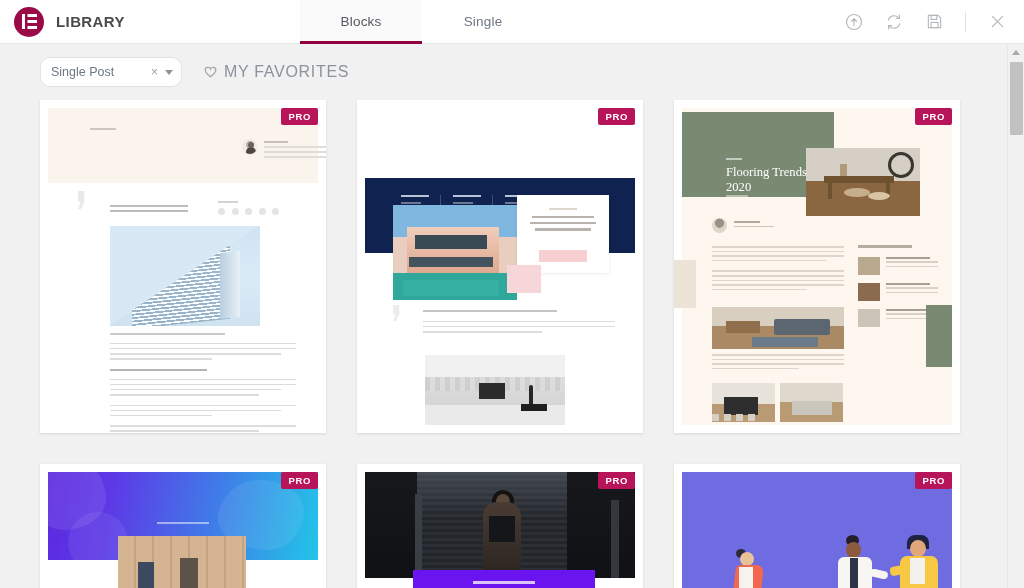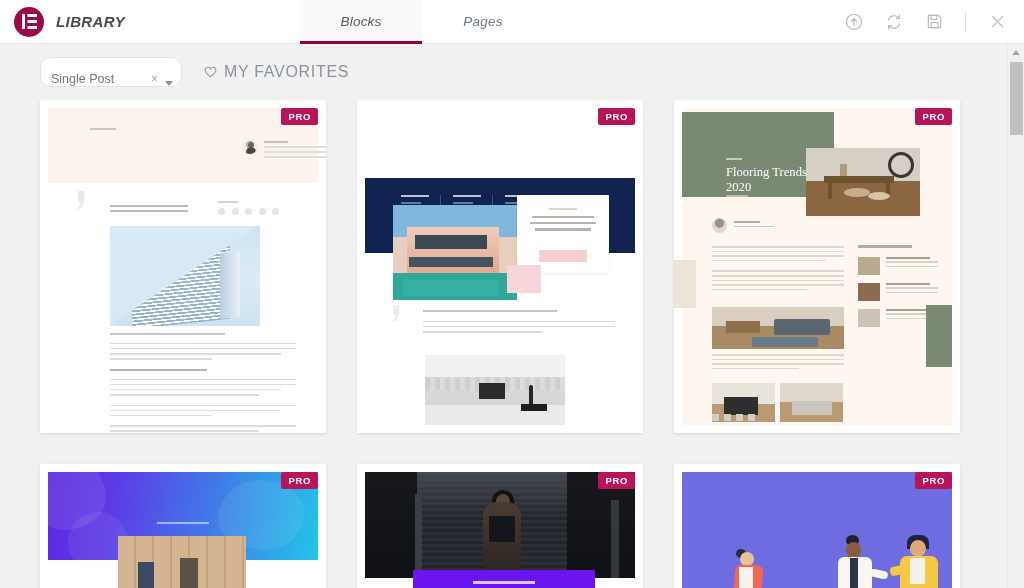--- a/index.html
+++ b/index.html
@@ -11,21 +11,20 @@
   }
 
   
   #header {
     position: relative;
     height: 44px;
     background: #ffffff;
     border-bottom: 1px solid #e6e6e6;
     display: flex;
     align-items: stretch;
-    font-style: italic;
   }
   #brand {
     display: flex; align-items: center;
     padding: 0 0 0 14px;
     gap: 12px;
     min-width: 300px;
   }
   .logo-circle {
     width: 30px; height: 30px; border-radius: 50%;
     background: #9b0a46;
@@ -80,21 +79,21 @@
     background: #f1f1f1;
     display: flex; align-items: center;
     padding: 0 42px 0 40px;
   }
   #filter-select {
     position: relative;
     width: 142px; height: 30px;
     background: #ffffff;
     border: 1px solid #e3e3e3;
     border-radius: 10px;
-    display: flex; align-items: flex-end;
+    display: flex; align-items: center;
     padding: 0 8px 0 10px;
     font-size: 12.5px;
     color: #6d7882;
     cursor: pointer;
   }
   #filter-select .sel-value { flex: 1; }
   #filter-select .sel-clear {
     font-size: 12px; color: #9aa2a9; margin-right: 7px; cursor: pointer;
   }
   .caret-down {
@@ -517,21 +516,21 @@
       </svg>
     </span>
     <span id="brand-title">LIBRARY</span>
   </div>
 
   <div id="tabs">
     <div class="tab active">
       <span>Blocks</span>
     </div>
     <div class="tab">
-      <span>Pages</span>
+      <span>Single</span>
     </div>
   </div>
 
   <div id="header-actions">
     <span class="hdr-icon">
       <svg width="18" height="18" viewBox="0 0 18 18" fill="none" stroke="currentColor" stroke-width="1.2">
         <circle cx="9" cy="9" r="7.5"></circle>
         <path d="M9 12.6V5.6M9 5.6l-2.6 2.7M9 5.6l2.6 2.7" stroke-linecap="round"></path>
       </svg>
     </span>

